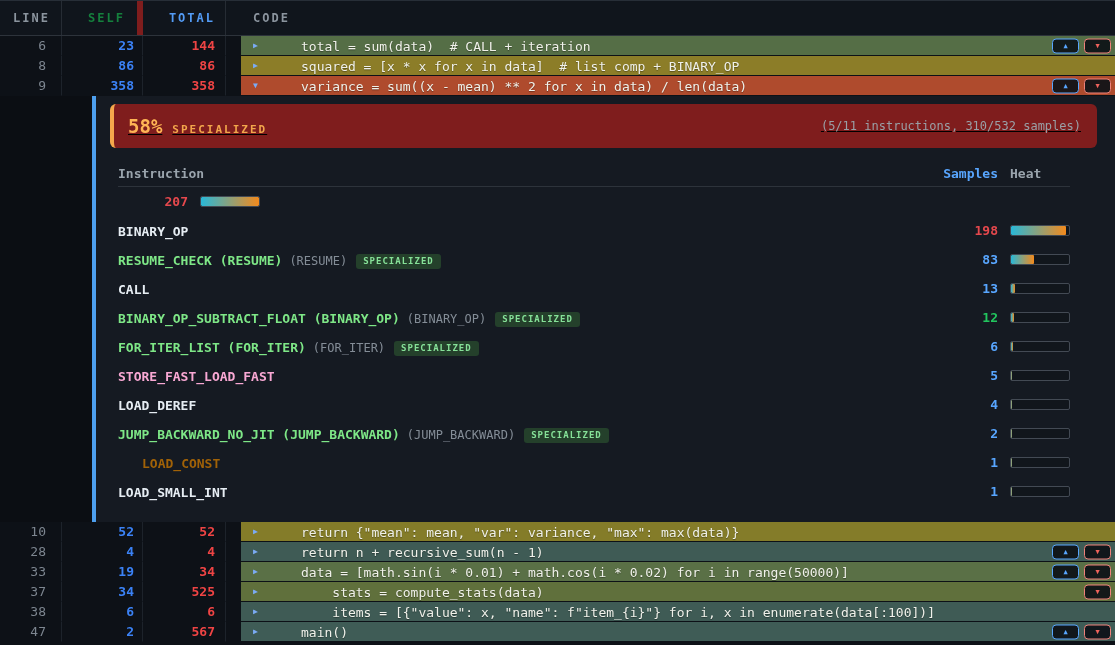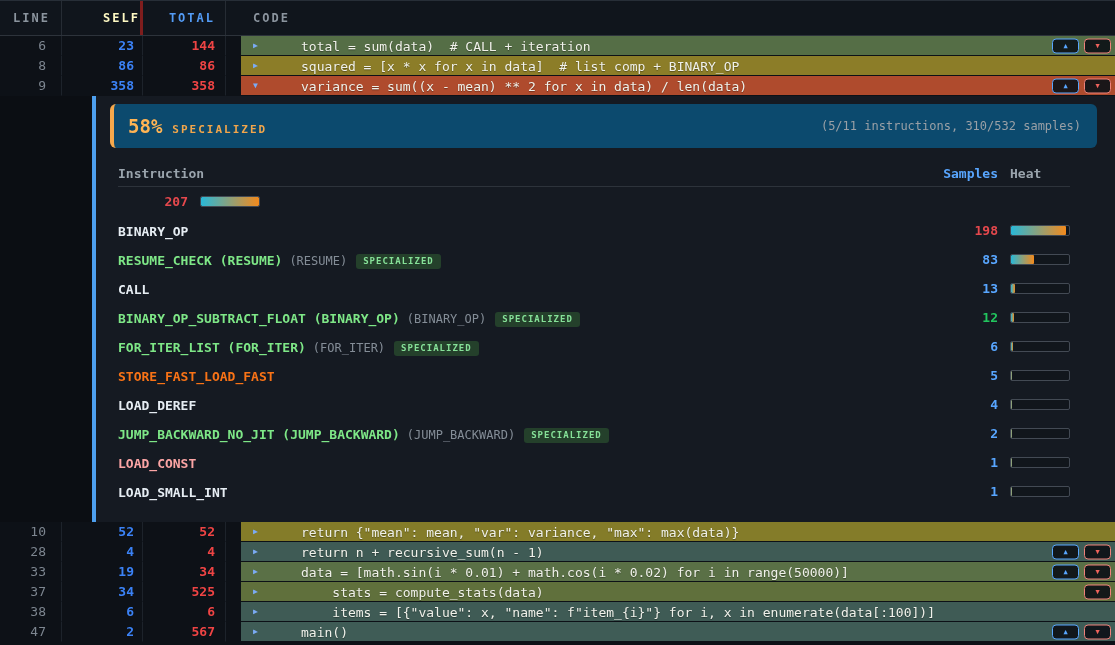--- a/index.html
+++ b/index.html
@@ -12,21 +12,21 @@
   .thead {
     display: grid; grid-template-columns: 62px 81px 83px 1fr;
     height: 36px; border-top: 1px solid #272e37; border-bottom: 1px solid #2d333b;
     background: #10151c;
   }
   .thead .hcell {
     display: flex; align-items: center; font-size: 12px; font-weight: bold;
     letter-spacing: 2px; color: #8b949e;
   }
   .thead .h-line   { justify-content: flex-end; padding-right: 11px; border-right: 1px solid #262c34; }
-  .thead .h-self   { justify-content: flex-end; border-right: 3px solid #7f1d1d; color:#fef9c3; }
+  .thead .h-self   { justify-content: flex-end; padding-right: 12px; border-right: 6px solid #7f1d1d; color:#15803d; }
   .thead .h-total  { justify-content: flex-end; padding-right: 10px; border-right: 1px solid #262c34; color:#539bf5; }
   .thead .h-code   { padding-left: 27px; }
   
   .code-row { display: grid; grid-template-columns: 62px 81px 83px 1fr; height: 20px; }
   .ncell {
     display: flex; align-items: center; justify-content: flex-end;
     font-size: 13px; border-right: 1px solid #1d232b; border-bottom:1px solid #0d1117;
   }
   .ncell.line  { color: #7d8690; padding-right: 15px; }
   .ncell.self  { color: #3b82f6; font-weight: bold; padding-right: 8px; }
@@ -48,22 +48,22 @@
     font-size: 7px; line-height: 1; cursor: pointer;
   }
   .jump-up   { border: 1.5px solid #58a6ff; color: #58a6ff; }
   .jump-down { border: 1.5px solid #ef827a; color: #f0635c; }
   
   .panel { display: grid; grid-template-columns: 92px 4px 1fr; height: 426px; }
   .panel-left { background: #0b0e13; }
   .panel-bar  { background: #4d9fee; }
   .panel-content { background: #151a22; padding: 8px 18px 0 14px; }
   .banner {
-    height: 44px; background: #0c4a6e; border-left: 4px solid #f5a84c; border-radius: 6px;
-    display: flex; align-items: center; justify-content: space-between; padding: 0 16px 0 14px;
+    height: 44px; background: #7f1d1d; border-left: 4px solid #f5a84c; border-radius: 6px;
+    display: flex; align-items: center; justify-content: space-between; padding: 0 16px 0 14px; text-decoration: underline;
   }
   .banner-pct  { font-size: 19px; font-weight: bold; color: #ffb454; }
   .banner-lbl  { font-size: 11px; font-weight: bold; color: #f2a64b; letter-spacing: 2px; margin-left: 10px; }
   .banner-detail { font-size: 12px; color: #9aa0a6; }
   .itable { margin: 12px 27px 0 8px; }
   .itable-head {
     display: flex; align-items: center; height: 27px; border-bottom: 1px solid #2d333b;
     font-size: 13px; font-weight: bold; color: #9aa4ad;
   }
   .col-name { flex: 1; min-width: 0; }
@@ -236,21 +236,21 @@
     <div class="col-samples samples-val" style="color: rgb(88, 166, 255);">6</div>
     <div class="col-heat">
       <div class="heat-track">
         <div class="heat-fill" style="width: 2px; background: linear-gradient(90deg, rgb(41, 184, 216), rgb(242, 138, 29));"></div>
       </div>
     </div>
   </div>
 
   <div class="irow">
     <div class="col-name">
-      <span class="iname" style="color: #f97316;">STORE_FAST_LOAD_FAST</span>
+      <span class="iname" style="color: #f9a8d4;">STORE_FAST_LOAD_FAST</span>
     </div>
     <div class="col-samples samples-val" style="color: rgb(88, 166, 255);">5</div>
     <div class="col-heat">
       <div class="heat-track">
         <div class="heat-fill" style="width: 1px; background: linear-gradient(90deg, rgb(41, 184, 216), rgb(242, 138, 29));"></div>
       </div>
     </div>
   </div>
 
   <div class="irow">
@@ -272,21 +272,21 @@
     <div class="col-samples samples-val" style="color: rgb(88, 166, 255);">2</div>
     <div class="col-heat">
       <div class="heat-track">
         <div class="heat-fill" style="width: 1px; background: linear-gradient(90deg, rgb(41, 184, 216), rgb(242, 138, 29));"></div>
       </div>
     </div>
   </div>
 
   <div class="irow">
     <div class="col-name">
-      <span class="iname" style="color: #fca5a5;">LOAD_CONST</span>
+      <span class="iname" style="color: #a16207; margin-left: 24px;">LOAD_CONST</span>
     </div>
     <div class="col-samples samples-val" style="color: rgb(88, 166, 255);">1</div>
     <div class="col-heat">
       <div class="heat-track">
         <div class="heat-fill" style="width: 1px; background: linear-gradient(90deg, rgb(41, 184, 216), rgb(242, 138, 29));"></div>
       </div>
     </div>
   </div>
 
   <div class="irow">

